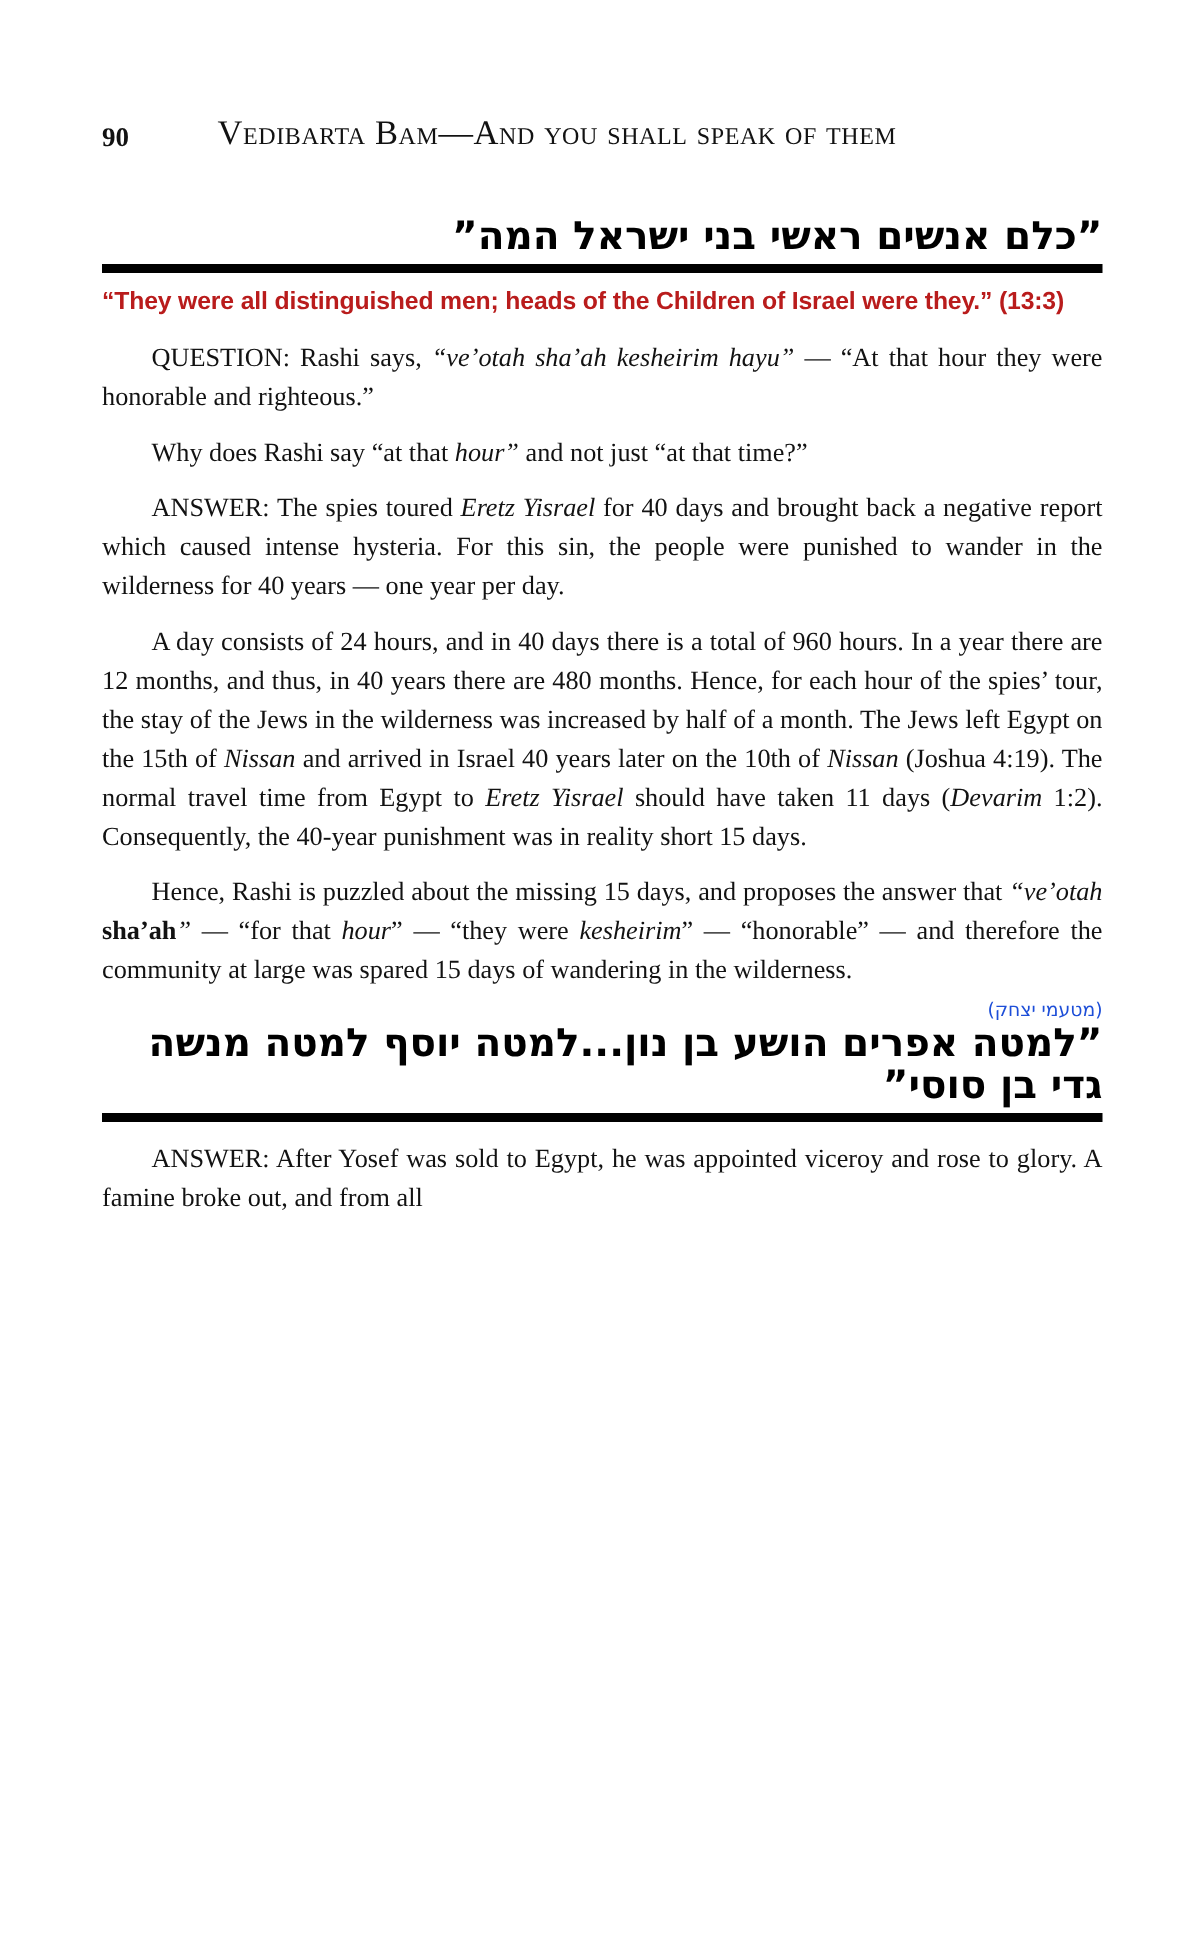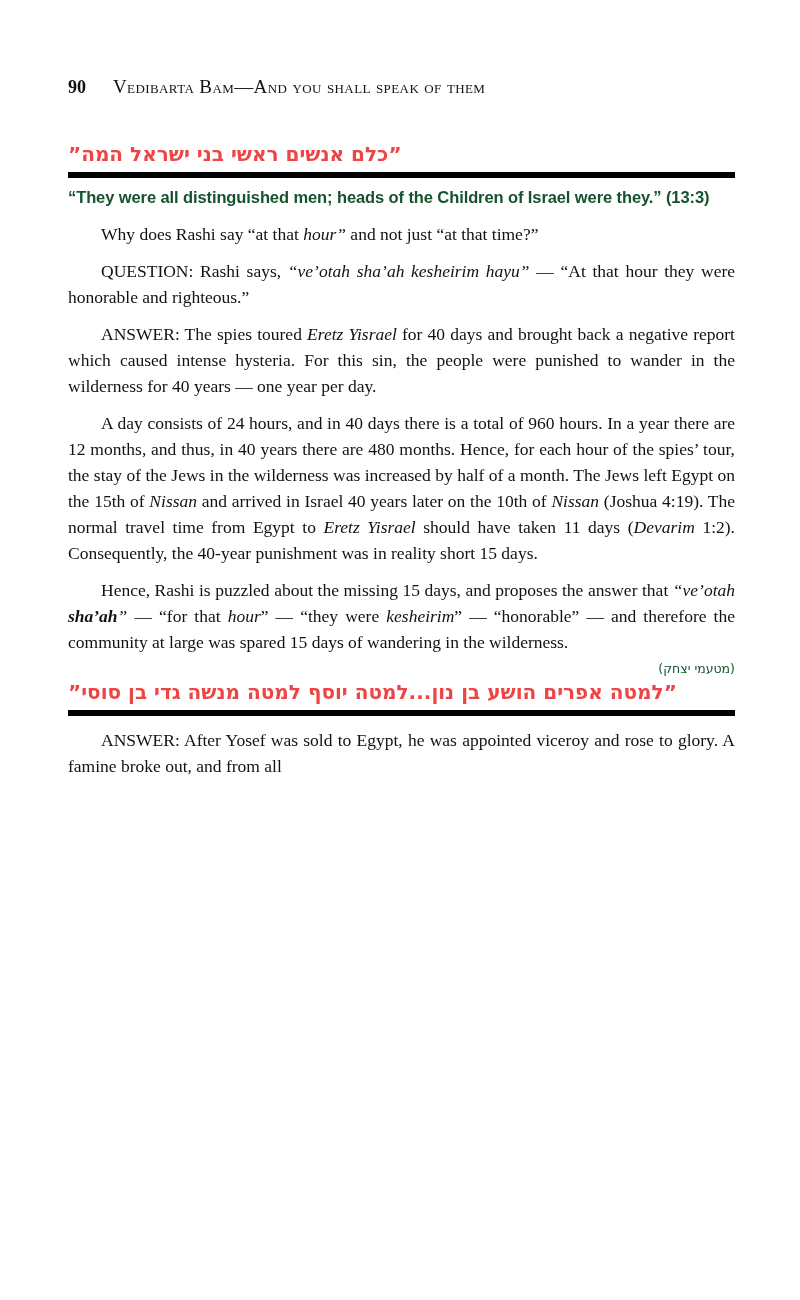--- a/index.html
+++ b/index.html
@@ -27,88 +27,89 @@
     gap: 27px;
     font-family: "Liberation Serif", serif;
     margin-bottom: 42px;
   }
   .page-num {
     font-weight: bold;
     font-size: 18px;
   }
   .book-title {
     font-variant: small-caps;
-    font-size: 19px;
+    font-size: 23px;
     letter-spacing: 0.4px;
+    margin-left: 32px;
   }
   
   .section { margin: 0; }
   .section-2 { }
   .hebrew-title {
     direction: rtl;
-    text-align: left;
+    text-align: right;
     font-family: "DejaVu Sans", sans-serif;
     font-weight: bold;
-    font-size: 20px;
+    font-size: 26px;
     line-height: 28px;
-    color: #ef4444;
+    color: #000000;
   }
   .title-rule {
     height: 6px;
     background: #000;
     margin: 4px 0 8px 0;
   }
   .translation {
     font-family: "Liberation Sans", sans-serif;
     font-weight: bold;
     font-size: 16.5px;
     line-height: 23.5px;
     letter-spacing: -0.1px;
-    color: #14532d;
+    color: #b91c1c;
     white-space: pre-line;
     margin-bottom: 4px;
   }
   
   .body-par {
     font-family: "Liberation Serif", serif;
     font-size: 17.5px;
     line-height: 26px;
     text-align: justify;
     text-indent: 33px;
     margin: 11px 0 0 0;
   }
   .run-i { font-style: italic; }
-  .run-bi { font-style: italic; font-weight: bold; }
+  .run-bi { font-weight: bold; }
   .attribution {
     direction: rtl;
     text-align: right;
     font-family: "DejaVu Sans", sans-serif;
     font-size: 12.5px;
     line-height: 18px;
     margin-top: 5px;
-    color: #14532d;
+    color: #1d4ed8;
   }
 </style>
 </head>
 <body>
 
 <div class="page">
 
   <div class="running-head">
     <span class="page-num">90</span>
     <span class="book-title">Vedibarta Bam—And you shall speak of them</span>
   </div>
 
   <div class="section section-1">
     <div class="hebrew-title">”כלם אנשים ראשי בני ישראל המה”</div>
     <div class="title-rule"></div>
     <div class="translation">“They were all distinguished men; heads of the Children of Israel were they.” (13:3)</div>
 
+    <p class="body-par"><span>QUESTION: Rashi says, </span><span class="run-i">“ve’otah sha’ah kesheirim hayu”</span><span> — “At that hour they were honorable and righteous.”</span></p>
     <p class="body-par"><span>Why does Rashi say “at that </span><span class="run-i">hour”</span><span> and not just “at that time?”</span></p>
-    <p class="body-par"><span>QUESTION: Rashi says, </span><span class="run-i">“ve’otah sha’ah kesheirim hayu”</span><span> — “At that hour they were honorable and righteous.”</span></p>
     <p class="body-par"><span>ANSWER: The spies toured </span><span class="run-i">Eretz Yisrael</span><span> for 40 days and brought back a negative report which caused intense hysteria. For this sin, the people were punished to wander in the wilderness for 40 years — one year per day.</span></p>
     <p class="body-par"><span>A day consists of 24 hours, and in 40 days there is a total of 960 hours. In a year there are 12 months, and thus, in 40 years there are 480 months. Hence, for each hour of the spies’ tour, the stay of the Jews in the wilderness was increased by half of a month. The Jews left Egypt on the 15th of </span><span class="run-i">Nissan</span><span> and arrived in Israel 40 years later on the 10th of </span><span class="run-i">Nissan</span><span> (Joshua 4:19). The normal travel time from Egypt to </span><span class="run-i">Eretz Yisrael</span><span> should have taken 11 days (</span><span class="run-i">Devarim</span><span> 1:2). Consequently, the 40-year punishment was in reality short 15 days.</span></p>
     <p class="body-par"><span>Hence, Rashi is puzzled about the missing 15 days, and proposes the answer that </span><span class="run-i">“ve’otah </span><span class="run-bi">sha’ah</span><span class="run-i">”</span><span> — “for that </span><span class="run-i">hour</span><span>” — “they were </span><span class="run-i">kesheirim</span><span>” — “honorable” — and therefore the community at large was spared 15 days of wandering in the wilderness.</span></p>
 
     <div class="attribution">(מטעמי יצחק)</div>
   </div>
 
   <div class="section section-2">
     <div class="hebrew-title">”למטה אפרים הושע בן נון...למטה יוסף למטה מנשה גדי בן סוסי”</div>
     <div class="title-rule"></div>

